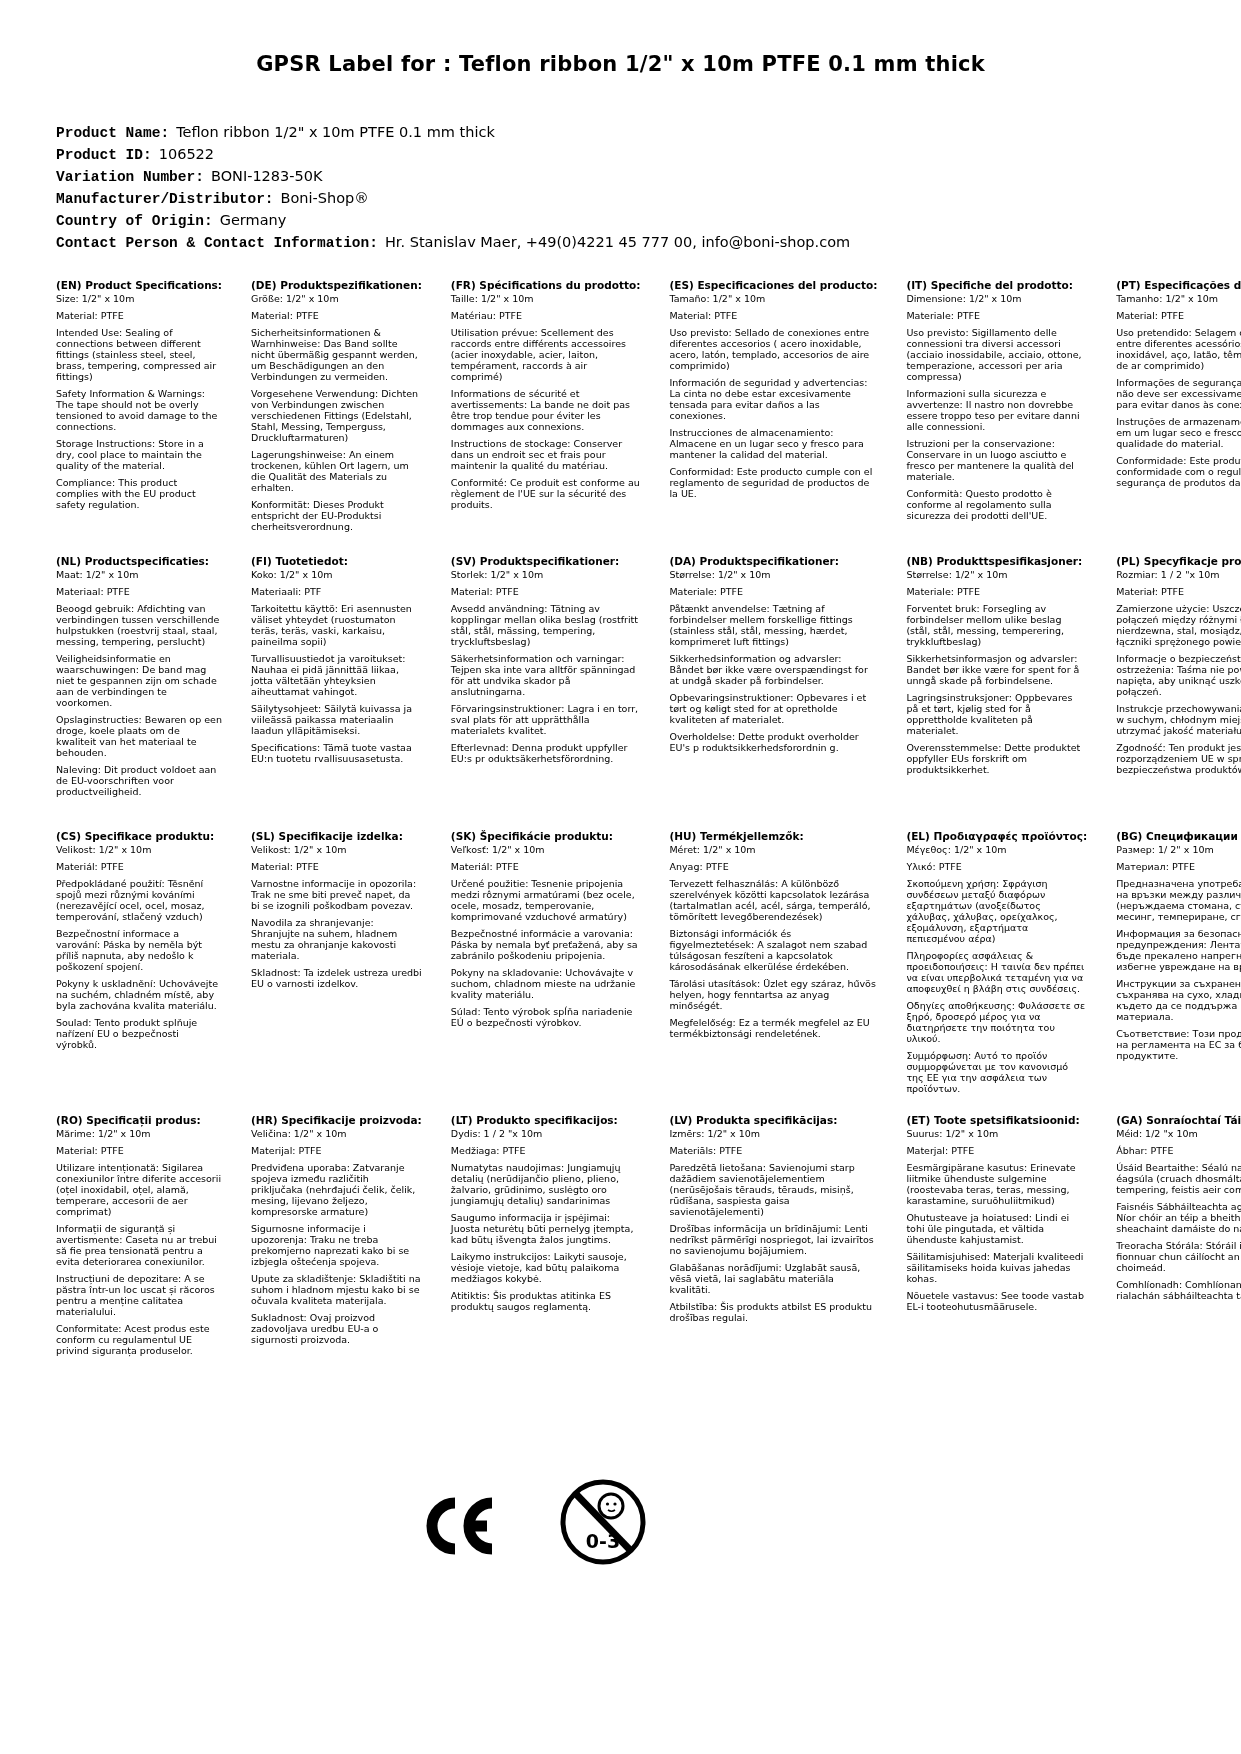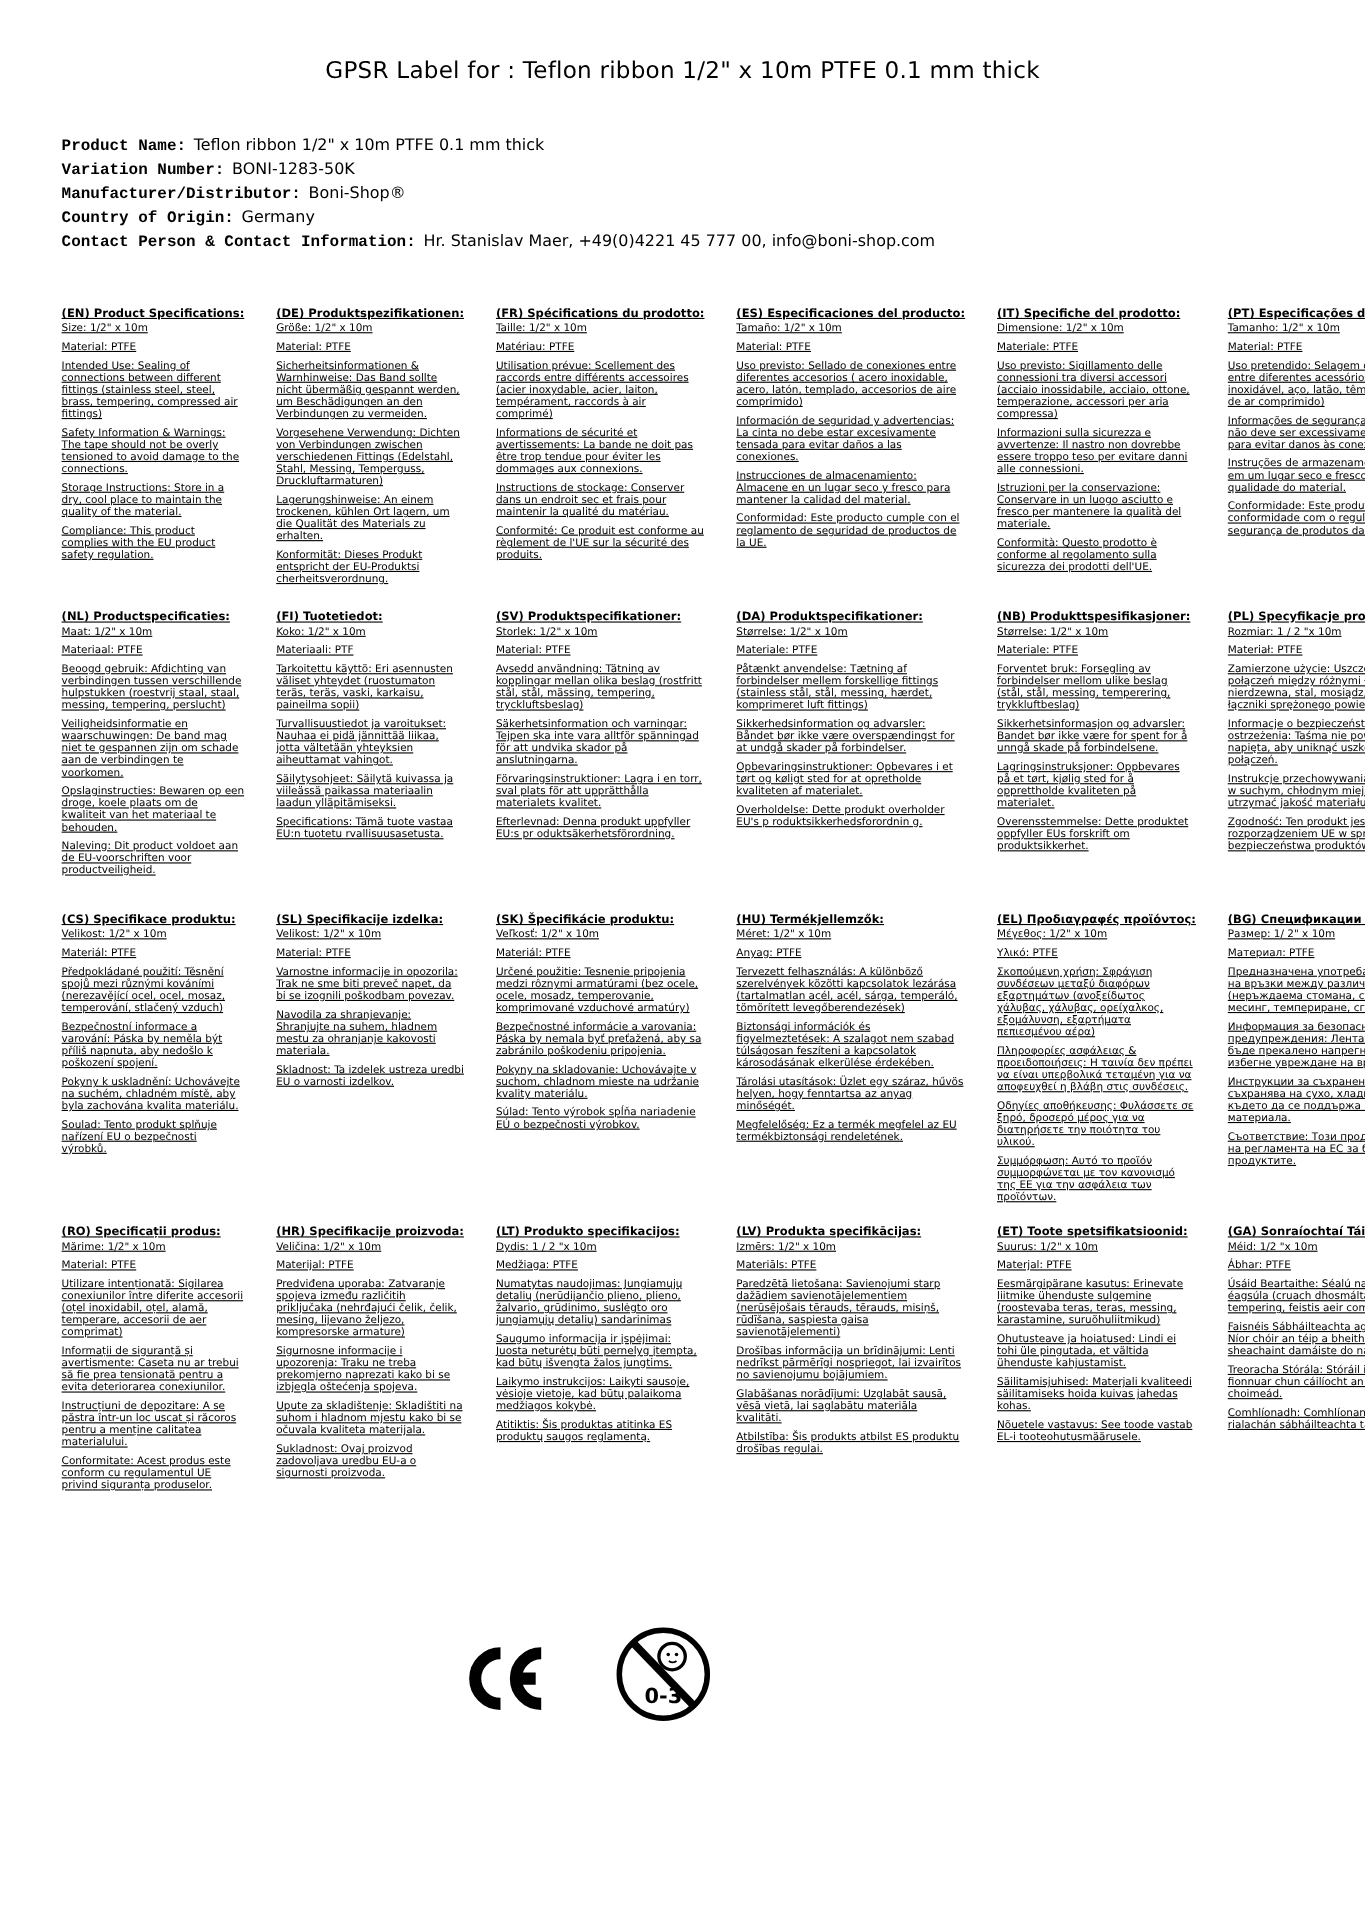--- a/index.html
+++ b/index.html
@@ -4,53 +4,54 @@
 <style>
   html,body { margin:0; padding:0; }
   body {
     width:1241px; height:1754px;
     background:#ffffff; color:#000000;
     font-family:"DejaVu Sans", sans-serif;
     position:relative; overflow:hidden;
   }
   .page-title {
     position:absolute; top:52px; left:0; width:1241px;
-    text-align:center; font-size:21px; font-weight:normal; letter-spacing:0.2px;
+    text-align:center; font-size:21px; font-weight:bold; letter-spacing:0.2px;
   }
   .product-info {
     position:absolute; top:122px; left:56px;
     font-size:14.5px; line-height:21px;
   }
   .product-row { white-space:nowrap; }
   .product-row .label { font-weight:bold;font-family:Liberation Mono, monospace; }
   .product-row .value { margin-left:7px; }
   .spec-grid {
     position:absolute; top:279px; left:56px; width:1132px;
     display:grid; grid-template-columns:repeat(6,1fr); column-gap:13px;
     grid-template-rows:276px 275px 284px auto;
   }
-  .spec-block { padding-right:16px;text-decoration:underline; }
+  .spec-block { padding-right:16px; }
   .spec-heading {
     font-size:10.5px; font-weight:bold; line-height:12px;
     margin:0 0 2px 0; white-space:nowrap;
   }
   .spec-block p {
     font-size:9.5px; line-height:11px; margin:0 0 6px 0;
   }
   .footer-icons { position:absolute; left:0; top:1470px; width:982px; height:110px; }
   .ce-mark { position:absolute; left:424px; top:24px; }
   .age-warning { position:absolute; left:558px; top:6px; }
 </style>
 </head>
 <body>
 
 <div class="page-title">GPSR Label for : Teflon ribbon 1/2" x 10m PTFE 0.1 mm thick</div>
 
 <div class="product-info">
     <div class="product-row"><span class="label">Product Name:</span><span class="value">Teflon ribbon 1/2" x 10m PTFE 0.1 mm thick</span></div>
+    <div class="product-row"><span class="label">Product ID:</span><span class="value">106522</span></div>
     <div class="product-row"><span class="label">Variation Number:</span><span class="value">BONI-1283-50K</span></div>
     <div class="product-row"><span class="label">Manufacturer/Distributor:</span><span class="value">Boni-Shop®</span></div>
     <div class="product-row"><span class="label">Country of Origin:</span><span class="value">Germany</span></div>
     <div class="product-row"><span class="label">Contact Person &amp; Contact Information:</span><span class="value">Hr. Stanislav Maer, +49(0)4221 45 777 00, info@boni-shop.com</span></div>
   </div>
 
 <div class="spec-grid">
     <div class="spec-block">
       <div class="spec-heading">(EN) Product Specifications:</div>
       <p>Size: 1/2" x 10m</p>

